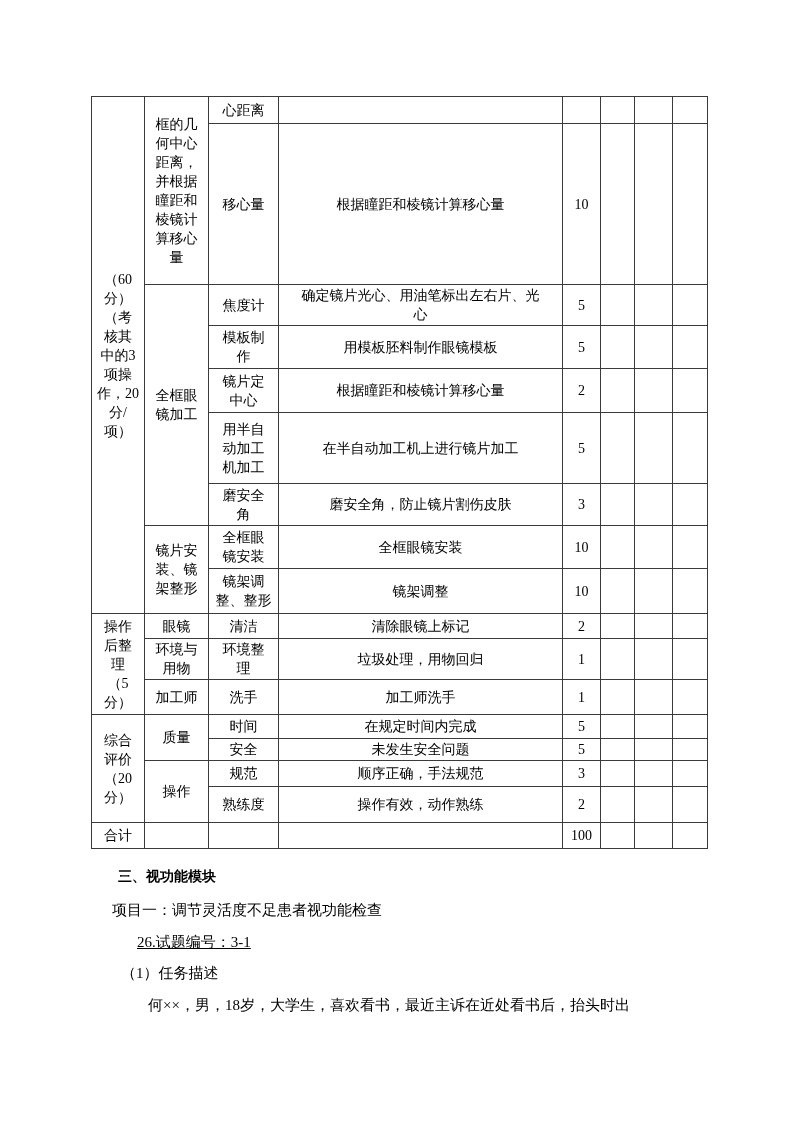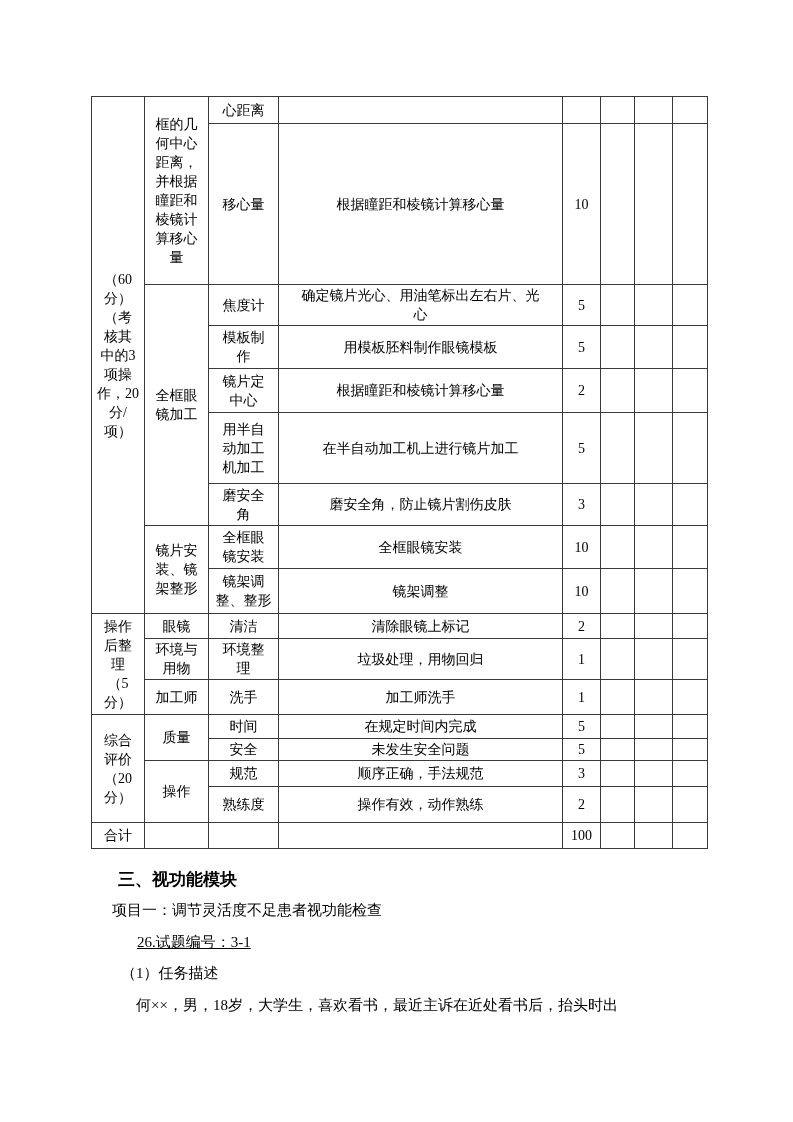--- a/index.html
+++ b/index.html
@@ -17,21 +17,21 @@
     font-size:14px;line-height:19px;
     text-align:center;vertical-align:middle;
     padding:1px 2px;overflow:hidden;
     white-space:pre-line;
   }
   td.topblock{vertical-align:top;padding-top:3px;line-height:21px;margin-left:40px;}
   td.wrapblock{line-height:21px;}
   td.desc{text-align:left;padding-left:6px;padding-right:4px;margin-left:8px;}
   td.score{text-align:center;}
   .bodytext{position:absolute;font-size:15px;white-space:nowrap;}
-  .bodytext.bold{font-weight:bold;font-size:17px;}
+  .bodytext.bold{font-weight:bold;font-size:14px;}
 </style>
 </head>
 <body>
 
 <div class="doc-table-wrap">
 <table class="rubric">
   <colgroup>
     <col style="width:53px">
         <col style="width:64px">
         <col style="width:70px">
@@ -227,13 +227,13 @@
     <td></td>
   </tr>
 </tbody>
     </table>
 </div>
 
 <div class="bodytext bold" style="left:118px;top:868px;">三、视功能模块</div>
 <div class="bodytext" style="left:112px;top:901px;font-family:Liberation Serif, serif;">项目一：调节灵活度不足患者视功能检查</div>
 <div class="bodytext" style="left:137px;top:933px;text-decoration:underline;">26.试题编号：3-1</div>
 <div class="bodytext" style="left:121px;top:964px;">（1）任务描述</div>
-<div class="bodytext" style="left:136px;top:996px;">何××，男，18岁，大学生，喜欢看书，最近主诉在近处看书后，抬头时出</div>
+<div class="bodytext" style="left:148px;top:996px;">何××，男，18岁，大学生，喜欢看书，最近主诉在近处看书后，抬头时出</div>
 
 </body></html>

